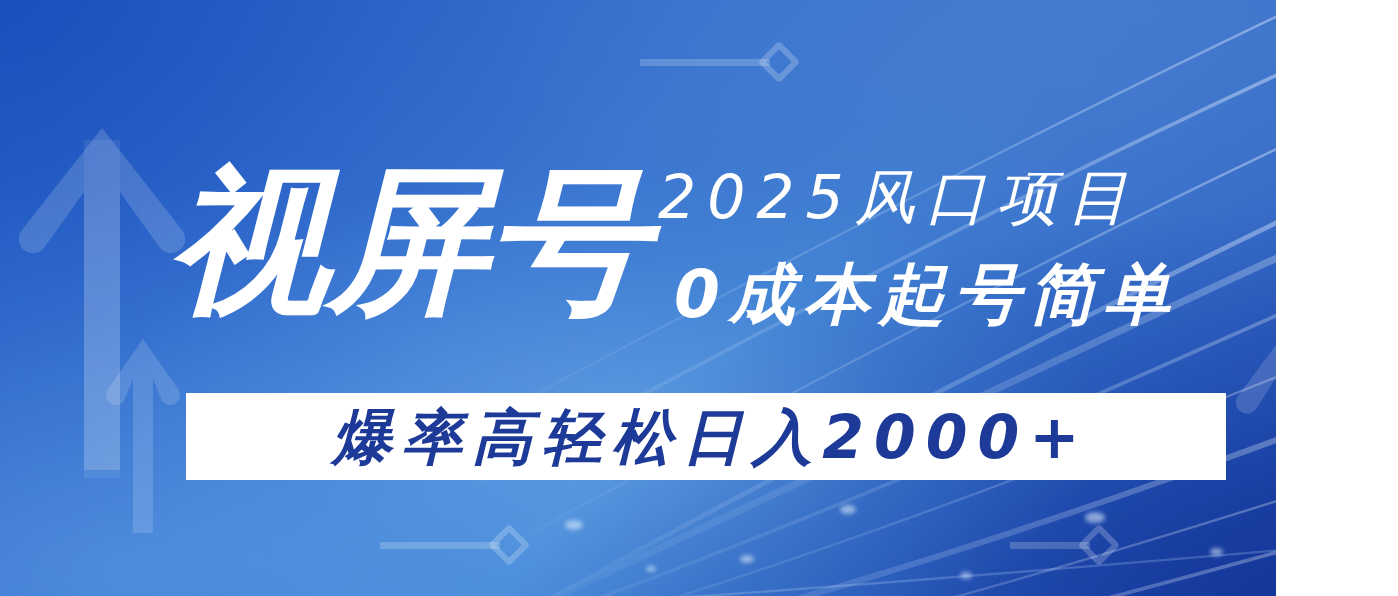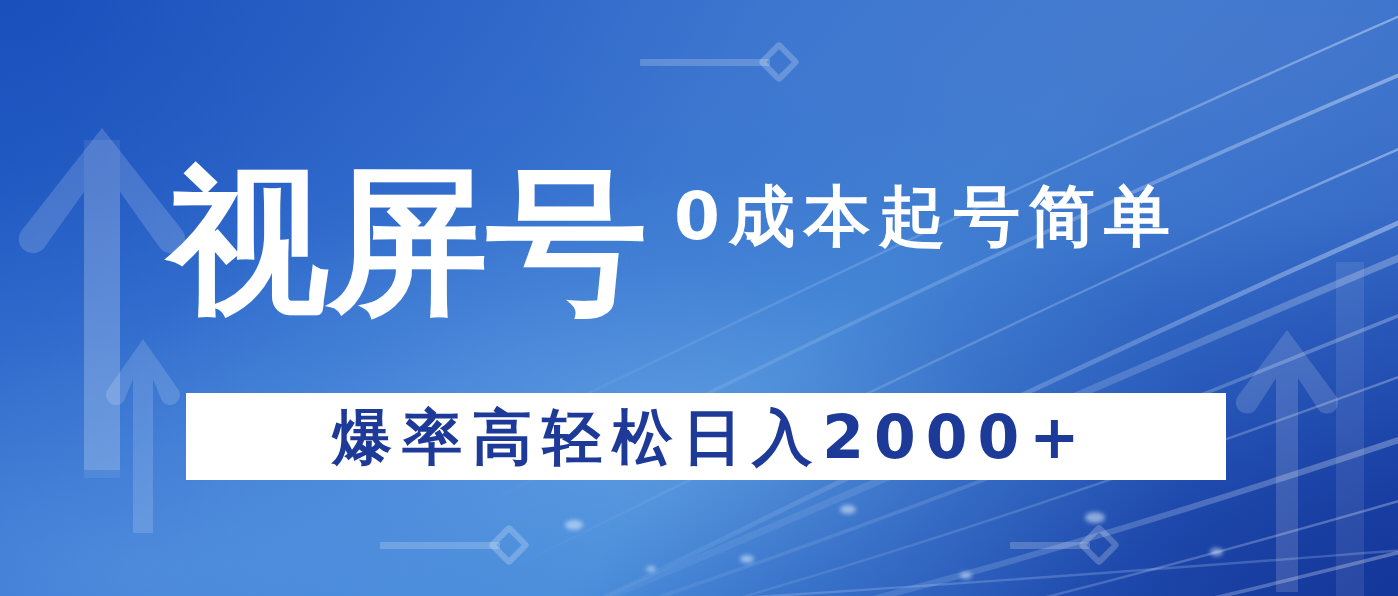--- a/index.html
+++ b/index.html
@@ -6,24 +6,25 @@
     margin: 0;
     padding: 0;
     background: #ffffff;
   }
   body {
     font-family: "Liberation Sans", "DejaVu Sans", sans-serif;
   }
 
   .banner {
     position: relative;
-    width: 1398px;
+    width: 1276px;
     height: 596px;
     overflow: hidden;
     background: #b91c1c;
+    font-style: italic;
   }
 
   
   .bg-base {
     position: absolute;
     inset: 0;
     background:
       linear-gradient(135deg,
         #1f5bc4 0%,
         #2a64c9 18%,
@@ -289,20 +290,21 @@
   <div class="sparkle" style="left:1085px; top:512px; width:20px; height:11px;"></div>
   <div class="sparkle" style="left:1210px; top:548px; width:13px; height:8px;"></div>
   <div class="sparkle" style="left:646px; top:566px; width:10px; height:6px;"></div>
 
   <div class="content">
 
     <div class="headline-row">
       <h1 class="main-title">视屏号</h1>
 
       <div class="sub-stack">
+        <p class="sub-line-1">2025风口项目</p>
         <p class="sub-line-2">0成本起号简单</p>
       </div>
     </div>
 
     <div class="tagline-banner">
       <p class="tagline-text">爆率高轻松日入2000+</p>
     </div>
 
   </div>
 </div>

